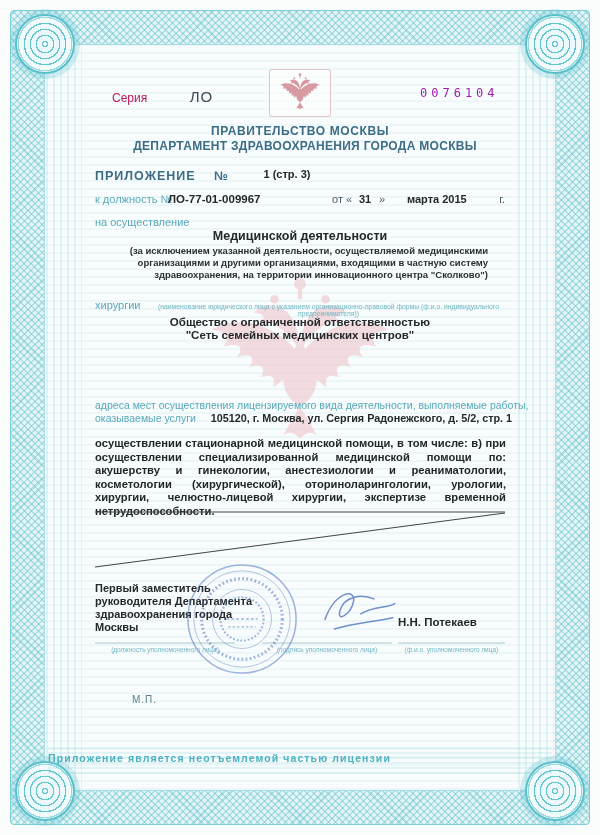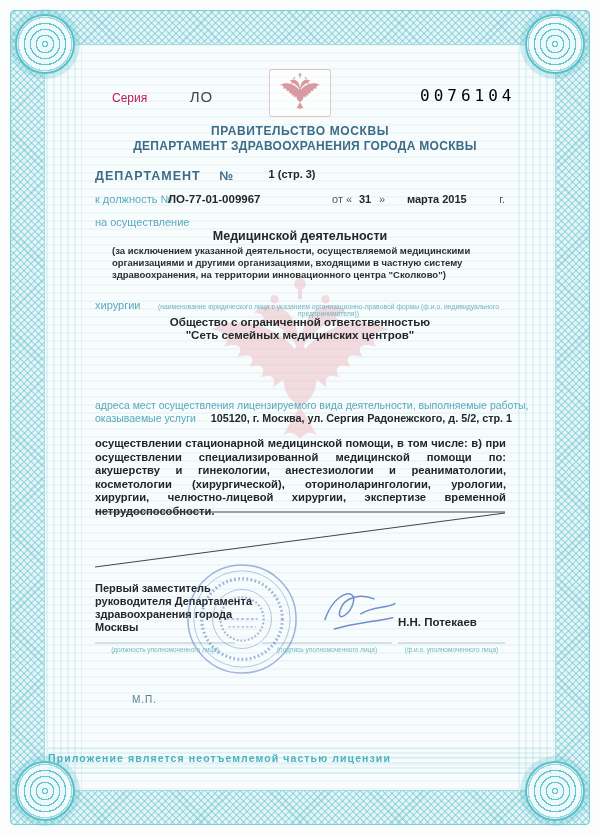--- a/index.html
+++ b/index.html
@@ -31,21 +31,21 @@
   .emblem { position:absolute; left:269px; top:69px; width:62px; height:48px; border:1px solid #e4c3c8;
     border-radius:3px; background:rgba(255,255,255,.55); display:flex; align-items:center; justify-content:center;
     color:#d79aa3; }
   .emblem svg { width:46px; height:42px; }
 
   
   .series-row { position:absolute; left:112px; top:88px; }
   .series-label { font-size:12px; color:#be185d; }
   .series-value { font-size:15px; color:#3e4a52; margin-left:38px; letter-spacing:1px; }
   .doc-number { position:absolute; left:420px; top:86px; font-family:"DejaVu Sans Mono", monospace;
-    font-size:16px; letter-spacing:4px; color:#000000; }
+    font-size:12px; letter-spacing:4px; color:#a21caf; }
 
   
   .gov-title { position:absolute; left:48px; right:48px; top:124px; text-align:center;
     font-size:12px; font-weight:600; letter-spacing:.6px; color:#3c6c86; }
   .dep-title { position:absolute; left:48px; right:38px; top:139px; text-align:center;
     font-size:12px; font-weight:700; letter-spacing:.3px; color:#3c6c86; }
 
   
   .attach-row { position:absolute; left:95px; top:166px; }
   .attach-label { font-size:12.5px; font-weight:700; color:#3c6c86; letter-spacing:1px; word-spacing:14px; }
@@ -57,21 +57,21 @@
   .lic-value { left:73px; font-weight:700; color:#24282b; font-size:11.5px; }
   .lic-from  { left:237px; color:#4a5a66; }
   .lic-day   { left:264px; font-weight:700; color:#24282b; }
   .lic-close { left:284px; color:#4a5a66; }
   .lic-month { left:298px; font-weight:700; color:#24282b;margin-left:14px; }
   .lic-g     { right:0; color:#4a5a66; }
 
   .carry-label { position:absolute; left:95px; top:216px; font-size:11px; color:#58a9bb; }
   .activity-title { position:absolute; left:95px; width:410px; top:229px; text-align:center;
     font-weight:700; font-size:12.5px; color:#24282b; }
-  .activity-note { position:absolute; left:112px; width:376px; top:245px; text-align:left;
+  .activity-note { position:absolute; left:112px; width:376px; top:245px; text-align:right;
     font-size:9.5px; line-height:11.8px; font-weight:600; color:#2c3033; }
 
   .issued-label { position:absolute; left:95px; top:299px; font-size:11px; color:#58a9bb; }
   .issued-caption { position:absolute; left:152px; width:353px; top:303px; text-align:center;
     font-size:6.8px; color:#6fb5c2; }
   .org-line1 { position:absolute; left:95px; width:410px; top:316px; text-align:center;
     font-weight:700; font-size:11.5px; color:#24282b; }
   .org-line2 { position:absolute; left:95px; width:410px; top:329px; text-align:center;
     font-weight:700; font-size:11.5px; color:#24282b; }
 
@@ -152,21 +152,21 @@
   <div class="emblem">
     <svg viewBox="0 0 120 110">
         <use href="#eagle"></use>
       </svg>
   </div>
 
   <div class="gov-title">ПРАВИТЕЛЬСТВО МОСКВЫ</div>
   <div class="dep-title">ДЕПАРТАМЕНТ ЗДРАВООХРАНЕНИЯ ГОРОДА МОСКВЫ</div>
 
   <div class="attach-row">
-    <span class="attach-label">ДЕПАРТАМЕНТ №</span>
+    <span class="attach-label">ПРИЛОЖЕНИЕ №</span>
     <span class="attach-value">1 (стр. 3)</span>
   </div>
 
   <div class="license-row">
     <span class="lic-label">к должность №</span>
     <span class="lic-value">ЛО-77-01-009967</span>
     <span class="lic-from">от «</span>
     <span class="lic-day">31</span>
     <span class="lic-close">»</span>
     <span class="lic-month">марта 2015</span>

